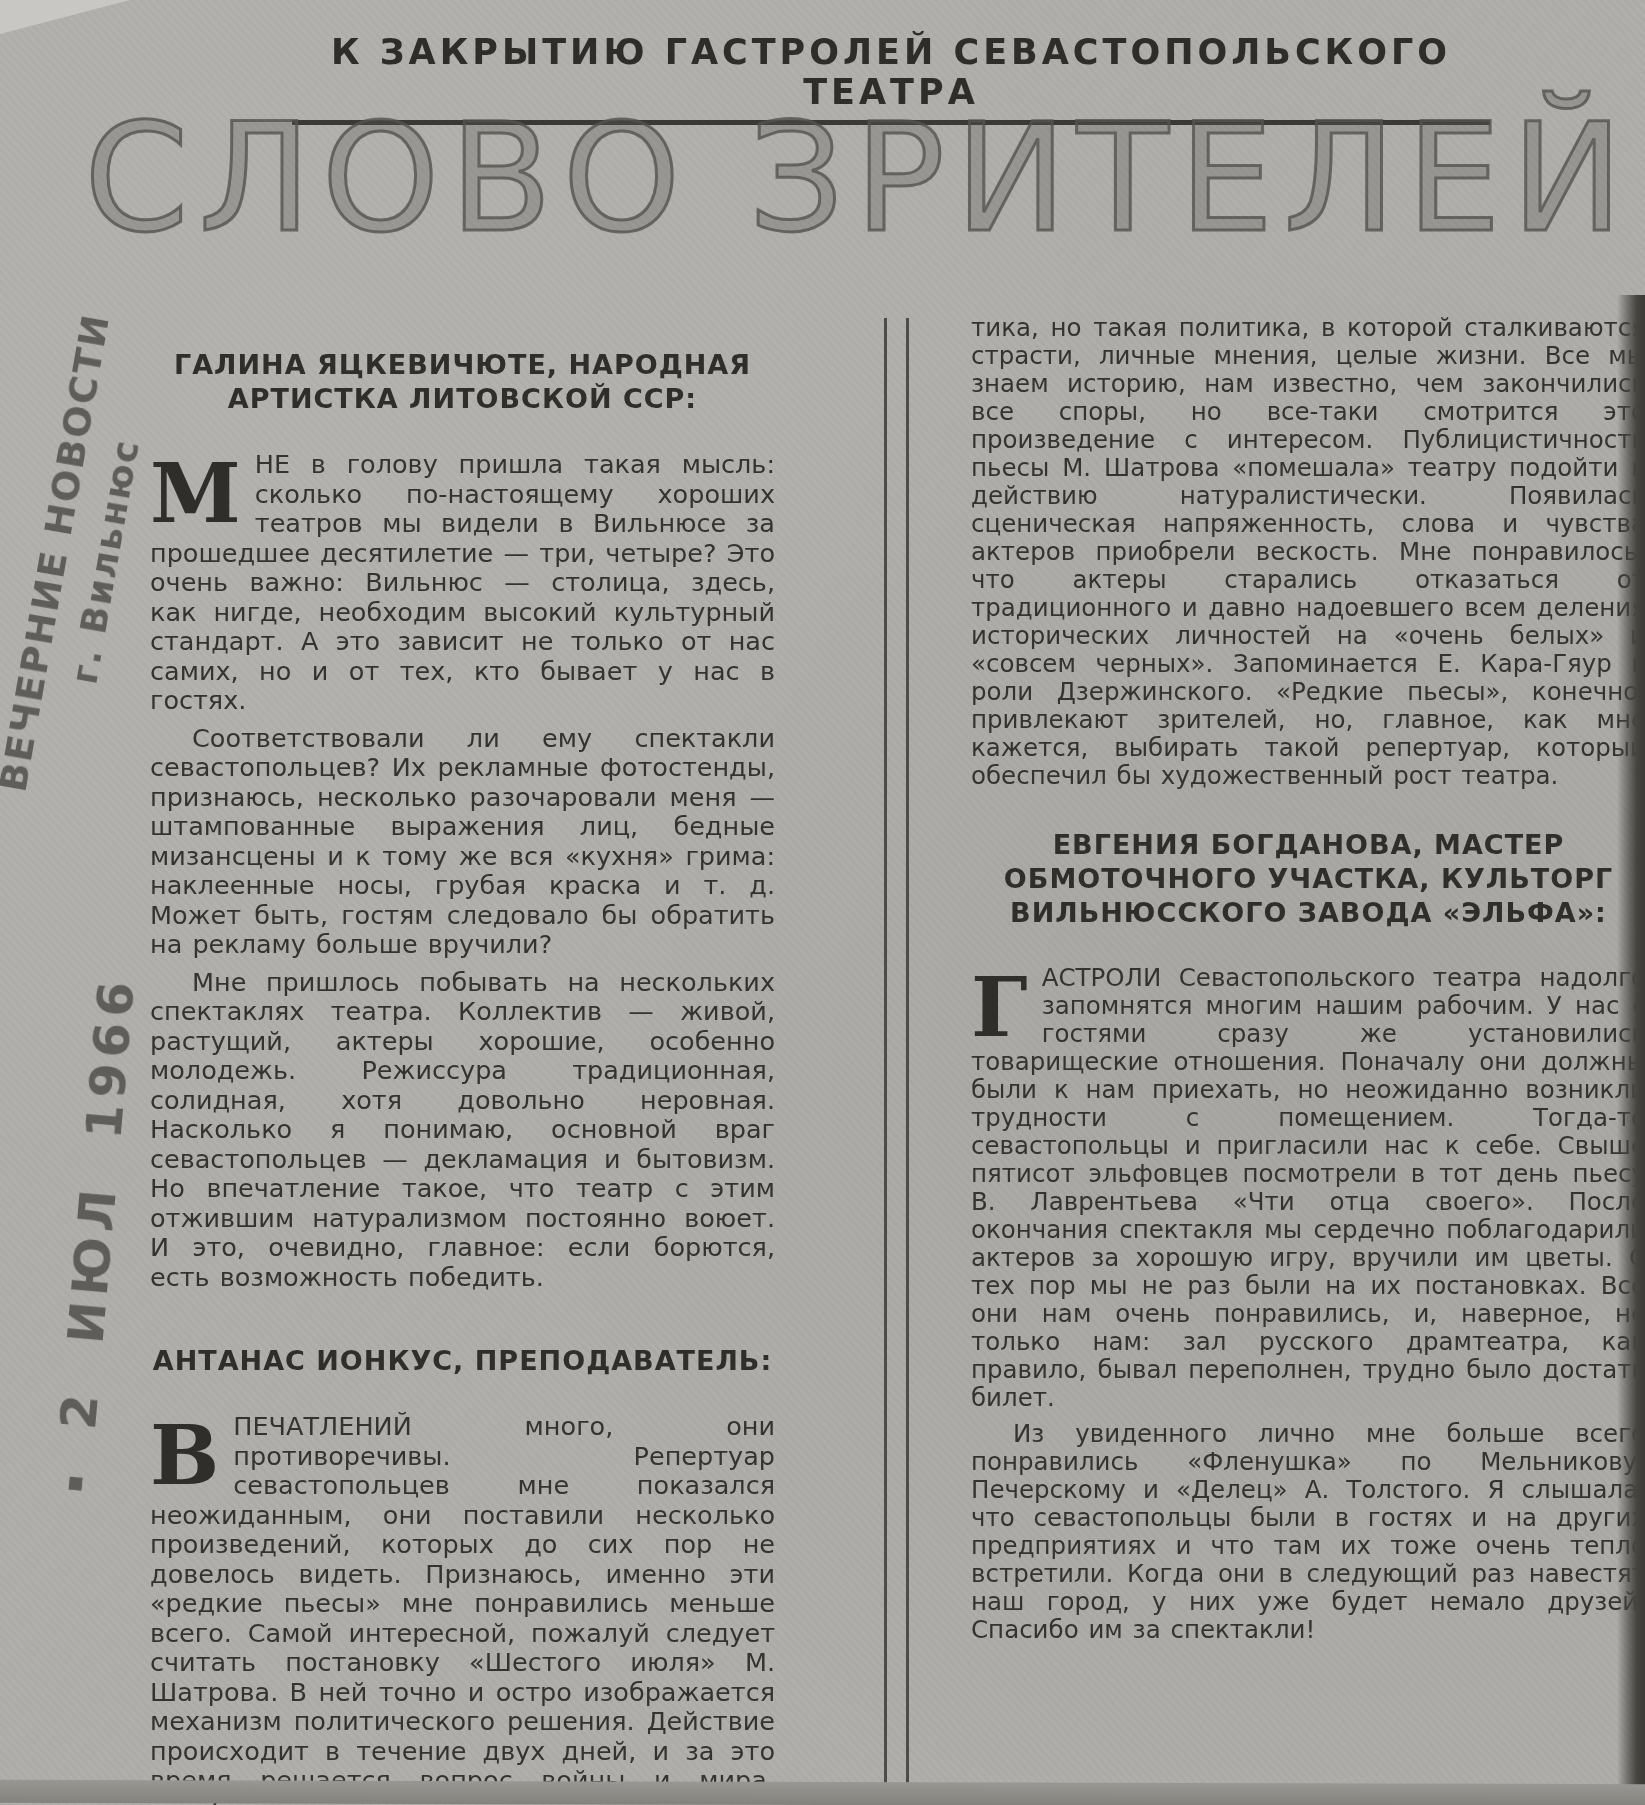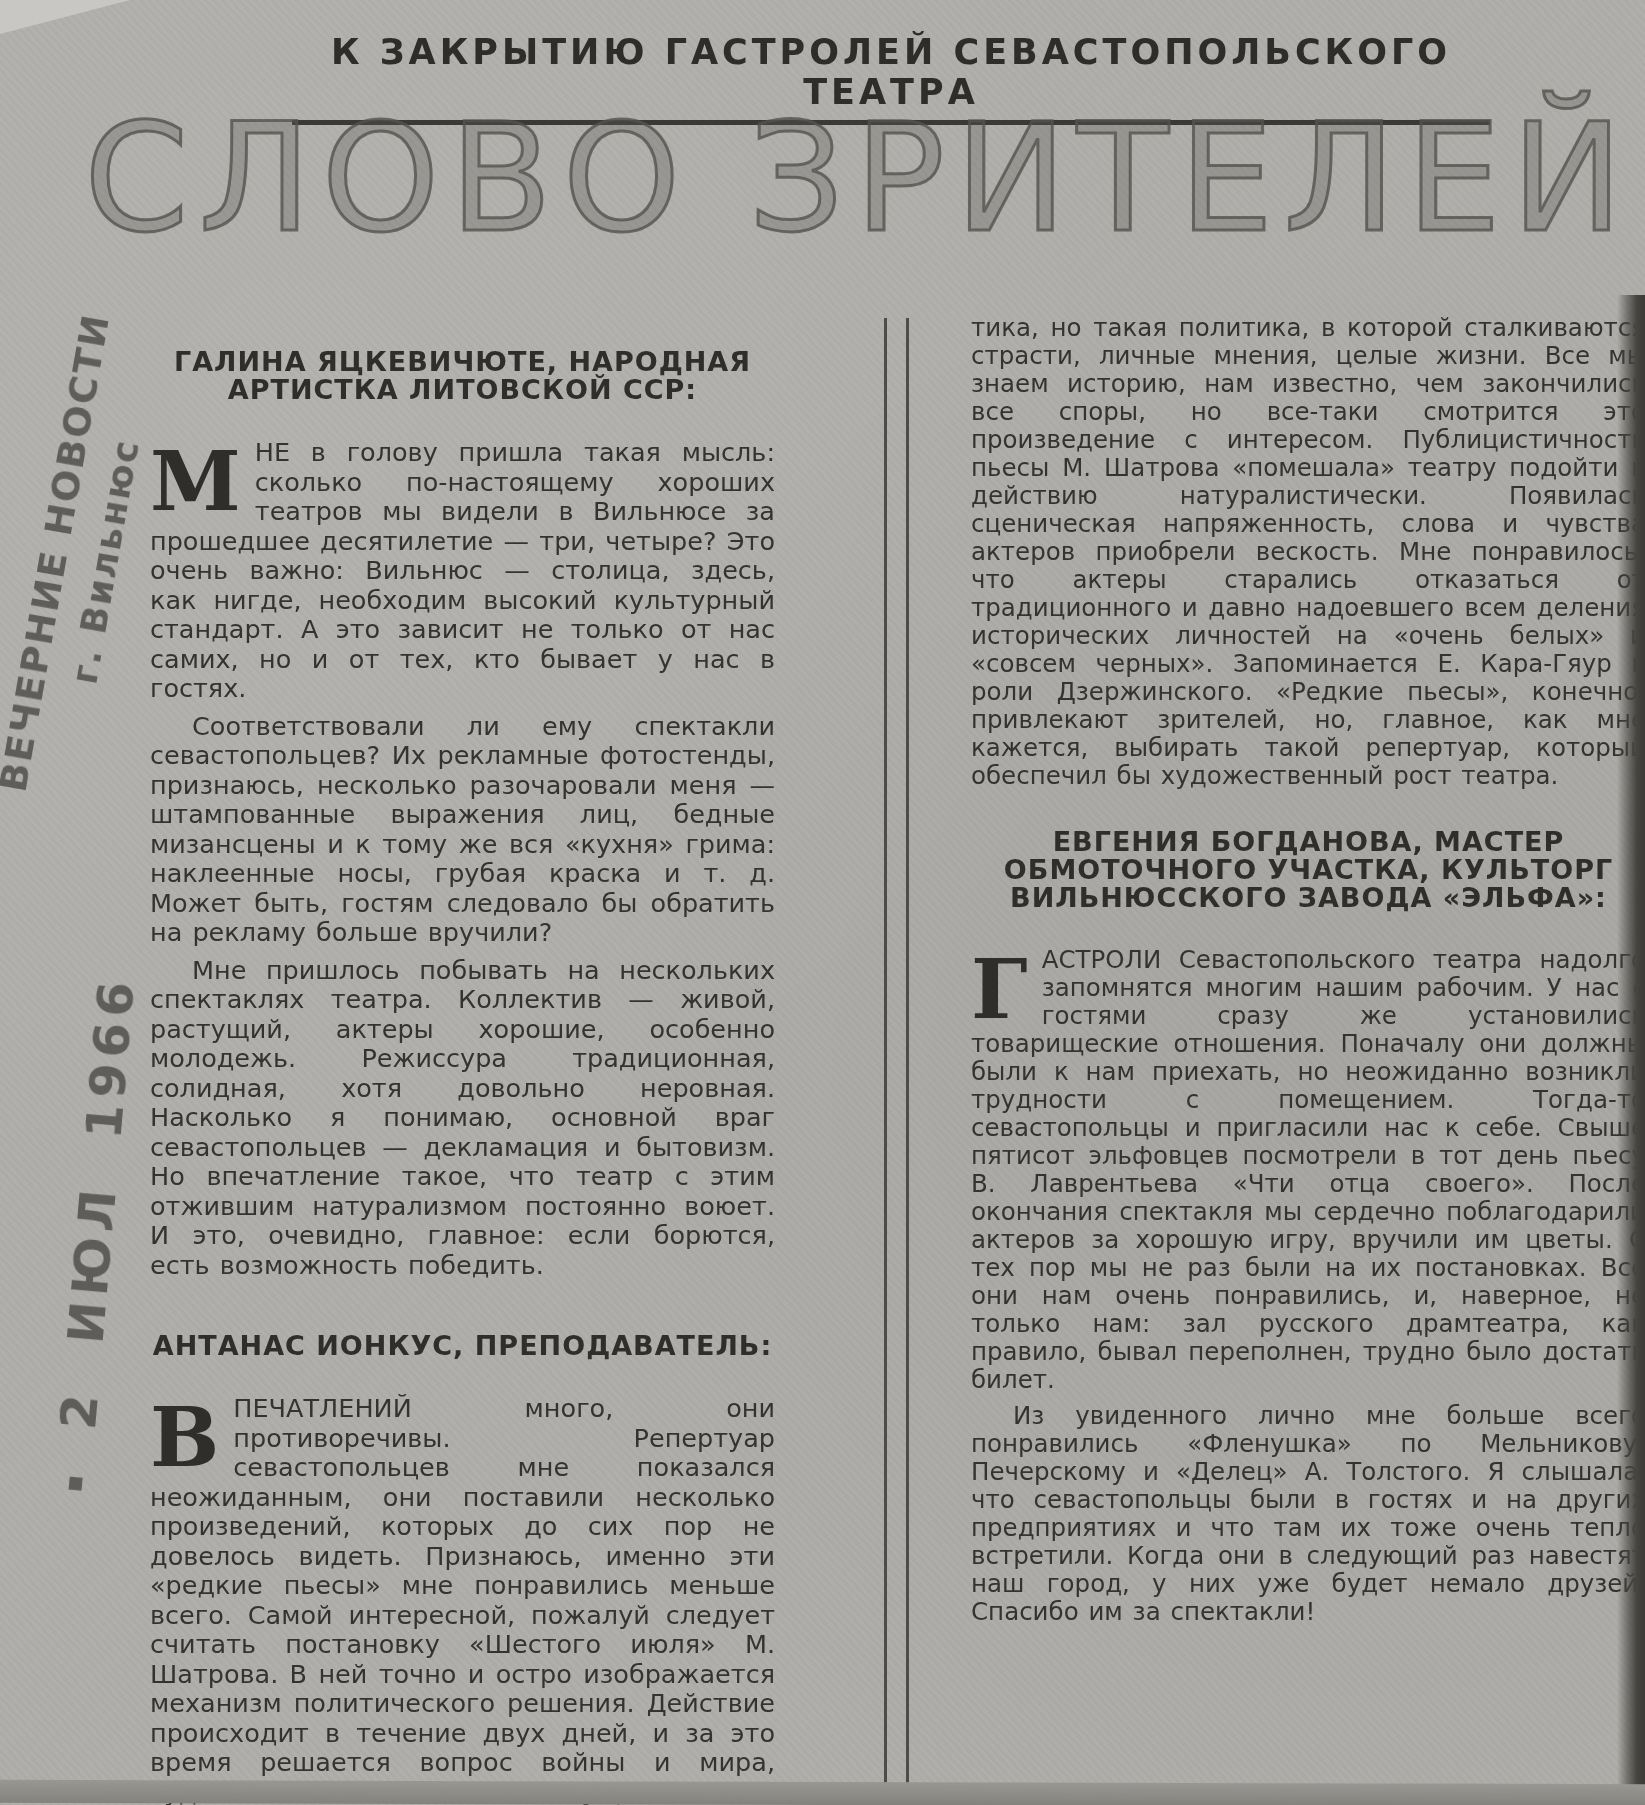--- a/index.html
+++ b/index.html
@@ -61,21 +61,21 @@
   }
   
   .cols{position:absolute;left:150px;top:300px;width:1460px;height:1505px;}
   .col-left{position:absolute;left:0;top:0;width:625px;}
   .col-right{position:absolute;left:821px;top:0;width:675px;}
   .divider{
     position:absolute;left:734px;top:18px;bottom:20px;width:19px;
     border-left:3px solid #4e4c48;border-right:3px solid #4e4c48;
   }
   .heading{
-    text-align:center;font-weight:bold;font-size:27px;line-height:28px;
+    text-align:center;font-weight:bold;font-size:27px;line-height:34px;
     letter-spacing:1px;color:#2f2e2b;margin:0 0 34px 0;
   }
   .heading.h1{margin-top:48px;}
   .heading.h2{margin-top:52px;}
   .heading.h3{margin-top:38px;}
   p.body{
     margin:0 0 8px 0;text-align:justify;
     font-size:25.5px;line-height:29.5px;word-spacing:2px;color:#343330;
   }
   .col-right p.body{font-size:24.5px;line-height:28px;}

